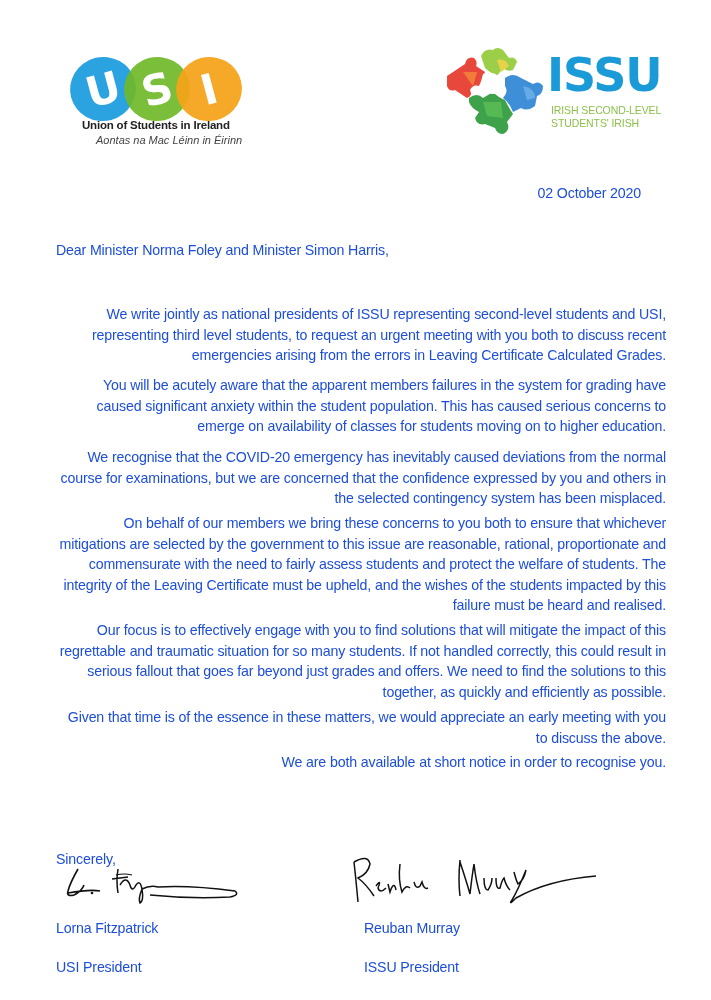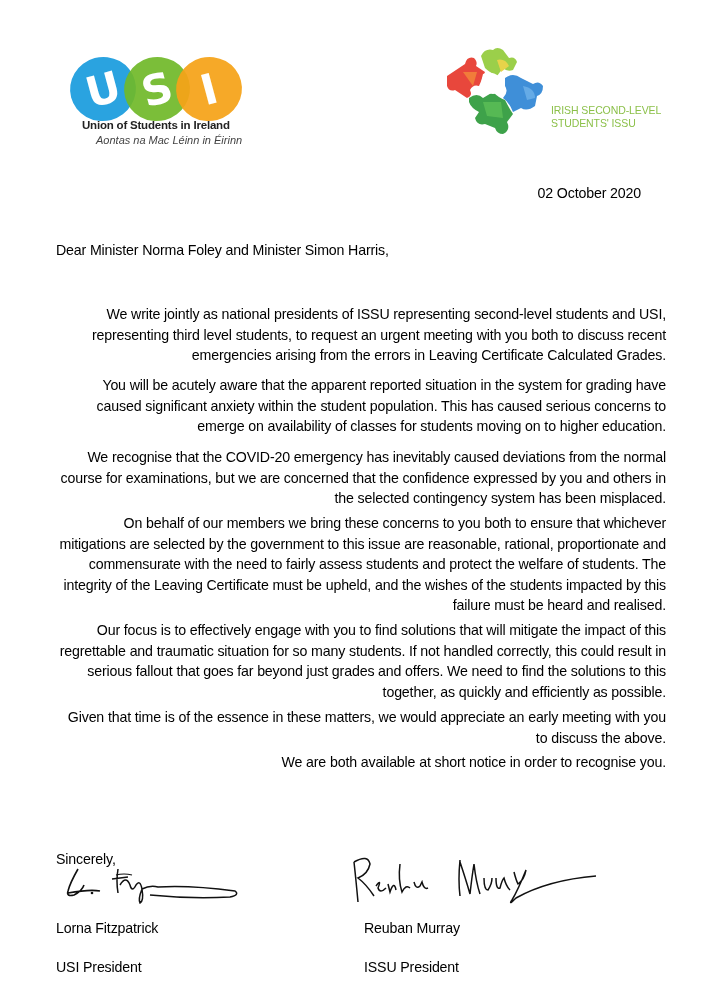--- a/index.html
+++ b/index.html
@@ -20,21 +20,21 @@
   .usi-name { position: absolute; left: 14px; top: 64px; font-size: 11.5px; font-weight: bold; color: #222; white-space: nowrap; letter-spacing: -0.2px; }
   .usi-irish { position: absolute; left: 28px; top: 79px; font-size: 11px; font-style: italic; color: #444; white-space: nowrap; }
 
   
   .issu-logo { left: 443px; top: 42px; width: 230px; height: 95px; }
   .puzzle { position: absolute; left: 0; top: 0; width: 105px; height: 95px; }
   .issu-text { position: absolute; left: 104px; top: 10px; font-size: 46px; font-weight: bold; color: #1a9ad6; letter-spacing: -1px; line-height: 1; font-family: "DejaVu Sans", sans-serif; }
   .issu-sub1 { position: absolute; left: 108px; top: 62px; font-size: 10.5px; color: #8cc04a; white-space: nowrap; letter-spacing: -0.1px; text-align: center; }
   .issu-sub2 { position: absolute; left: 108px; top: 75px; font-size: 10.5px; color: #8cc04a; white-space: nowrap; letter-spacing: -0.1px; }
 
-  .text { font-size: 14.2px; line-height: 20.6px; color: #000000; letter-spacing: -0.15px; }
+  .text { font-size: 14.2px; line-height: 20.6px; color: #1d4ed8; letter-spacing: -0.15px; }
   .date { right: 70px; top: 183px; }
   .greeting { left: 56px; top: 240px; }
   .para { position: absolute; left: 56px; width: 610px; margin: 0; text-align: right; }
   .p1 { top: 304px; }
   .p2 { top: 375px; }
   .p3 { top: 447px; }
   .p4 { top: 513px; }
   .p5 { top: 620px; }
   .p6 { top: 707px; }
   .p7 { top: 752px; }
@@ -71,30 +71,31 @@
       <path d="M54 18 Q62 16 66 24 L58 30 Z" fill="#e7d34a"></path>
 
       <path d="M62 36 Q70 30 78 36 L90 42 Q96 38 100 44 Q100 52 94 54 L92 64 Q84 70 78 66 L70 70 Q66 60 60 56 Q66 50 62 44 Z" fill="#3f8fd8"></path>
       <path d="M80 44 Q92 46 92 56 L84 58 Z" fill="#6fb1ea" opacity="0.8"></path>
 
       <path d="M26 56 Q34 50 40 56 L50 50 Q56 56 62 58 Q66 66 70 72 L64 80 Q68 88 60 92 Q54 92 52 86 L42 82 Q34 84 32 76 L36 70 Q28 66 26 60 Z" fill="#3ea24a"></path>
       <path d="M40 60 L58 60 L60 76 L44 74 Z" fill="#5cbf56" opacity="0.8"></path>
 
       <path d="M40 32 Q48 28 56 34 Q62 40 58 50 Q50 54 42 50 Q36 44 40 32 Z" fill="#ffffff"></path>
     </svg>
+    <div class="issu-text">ISSU</div>
     <div class="issu-sub1">IRISH SECOND-LEVEL</div>
-    <div class="issu-sub2">STUDENTS' ISSU</div>
+    <div class="issu-sub2">STUDENTS' IRISH</div>
   </div>
 
   <div class="abs text date">02 October 2020</div>
 
   <div class="abs text greeting">Dear Minister Norma Foley and Minister Simon Harris,</div>
 
   <p class="para text p1">We write jointly as national presidents of ISSU representing second-level students and USI, representing third level students, to request an urgent meeting with you both to discuss recent emergencies arising from the errors in Leaving Certificate Calculated Grades.</p>
-  <p class="para text p2">You will be acutely aware that the apparent reported situation in the system for grading have caused significant anxiety within the student population. This has caused serious concerns to emerge on availability of classes for students moving on to higher education.</p>
+  <p class="para text p2">You will be acutely aware that the apparent members failures in the system for grading have caused significant anxiety within the student population. This has caused serious concerns to emerge on availability of classes for students moving on to higher education.</p>
   <p class="para text p3">We recognise that the COVID-20 emergency has inevitably caused deviations from the normal course for examinations, but we are concerned that the confidence expressed by you and others in the selected contingency system has been misplaced.</p>
   <p class="para text p4">On behalf of our members we bring these concerns to you both to ensure that whichever mitigations are selected by the government to this issue are reasonable, rational, proportionate and commensurate with the need to fairly assess students and protect the welfare of students. The integrity of the Leaving Certificate must be upheld, and the wishes of the students impacted by this failure must be heard and realised.</p>
   <p class="para text p5">Our focus is to effectively engage with you to find solutions that will mitigate the impact of this regrettable and traumatic situation for so many students. If not handled correctly, this could result in serious fallout that goes far beyond just grades and offers. We need to find the solutions to this together, as quickly and efficiently as possible.</p>
   <p class="para text p6">Given that time is of the essence in these matters, we would appreciate an early meeting with you to discuss the above.</p>
   <p class="para text p7">We are both available at short notice in order to recognise you.</p>
 
   <div class="abs text closing">Sincerely,</div>
 
   <svg class="abs sig-left" viewBox="0 0 185 50">
     <path d="M18 14 Q10 28 8 36 Q6 42 14 40 Q22 36 24 30 M8 38 Q30 34 40 36" fill="none" stroke="#111" stroke-width="1.6"></path>

